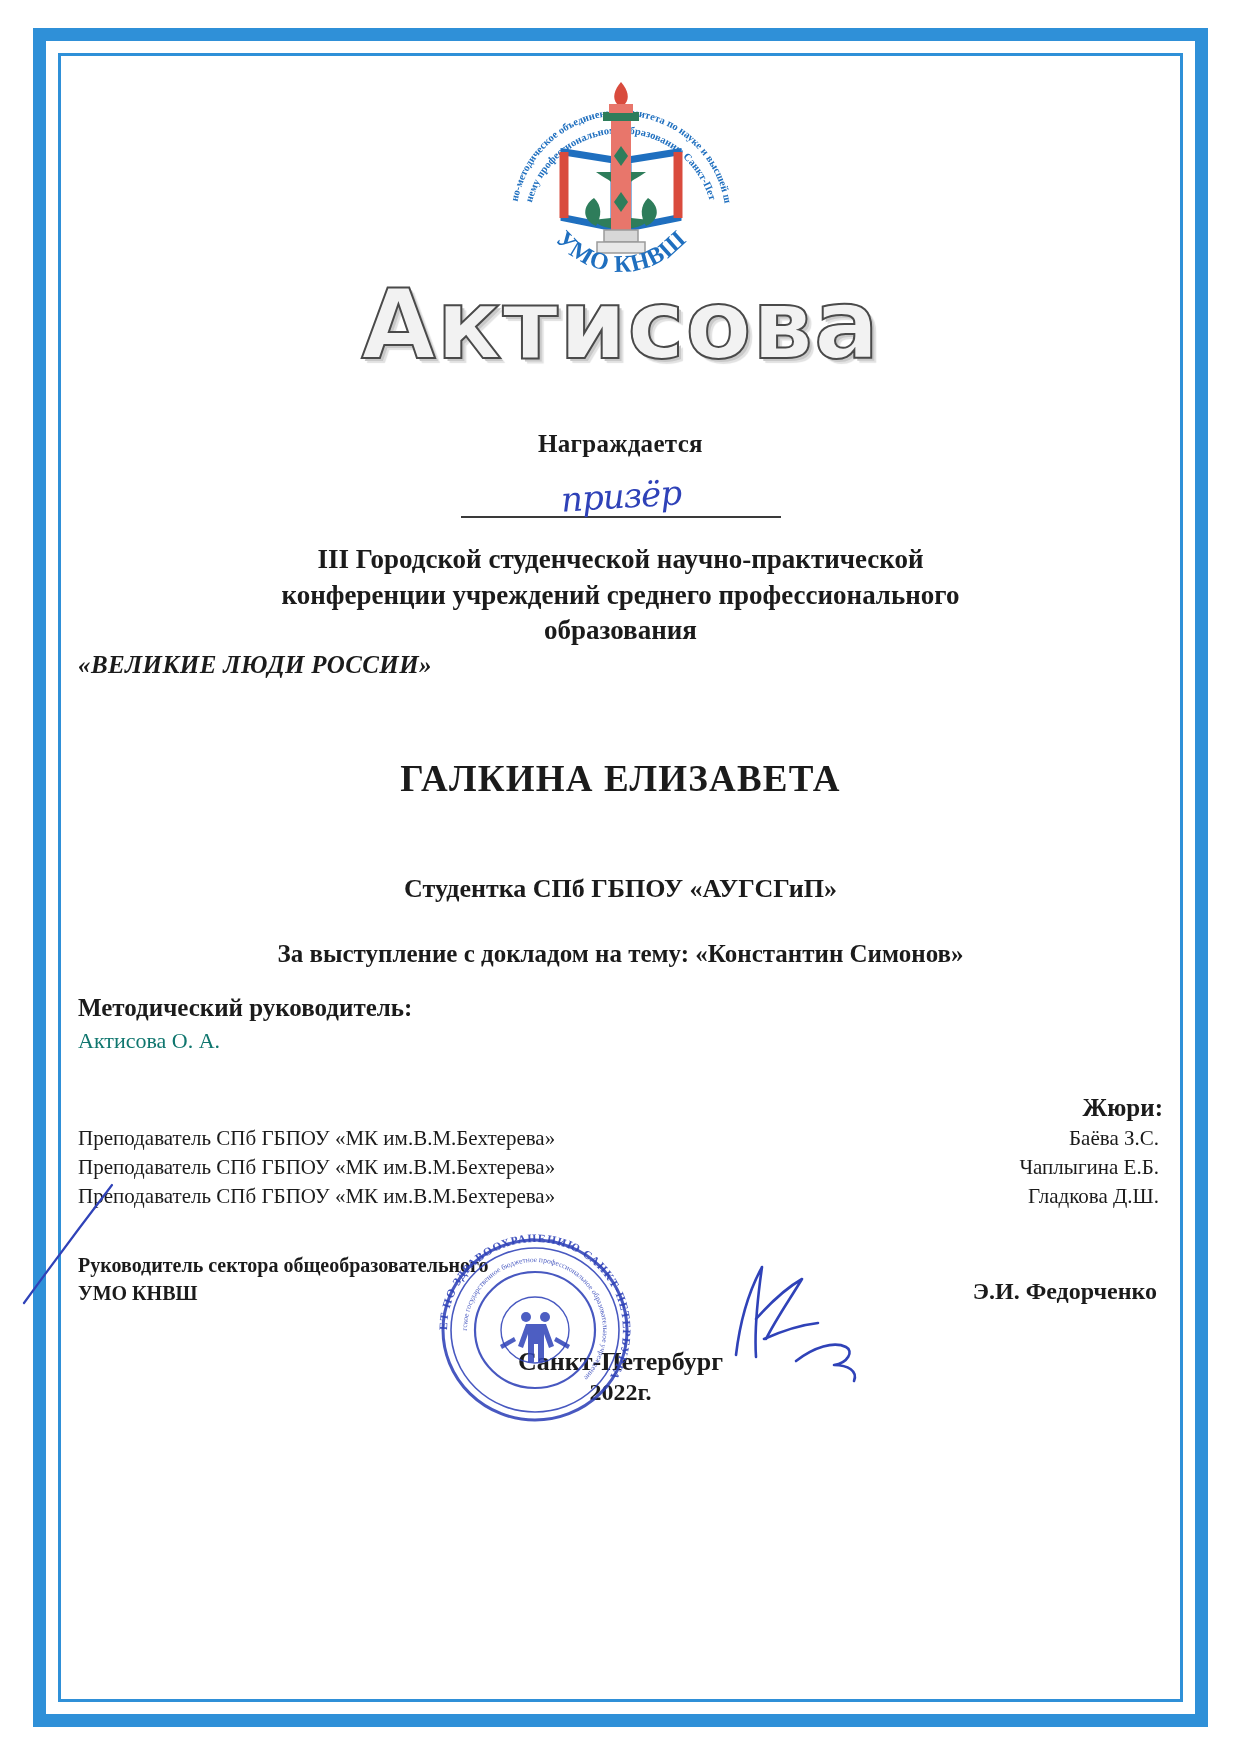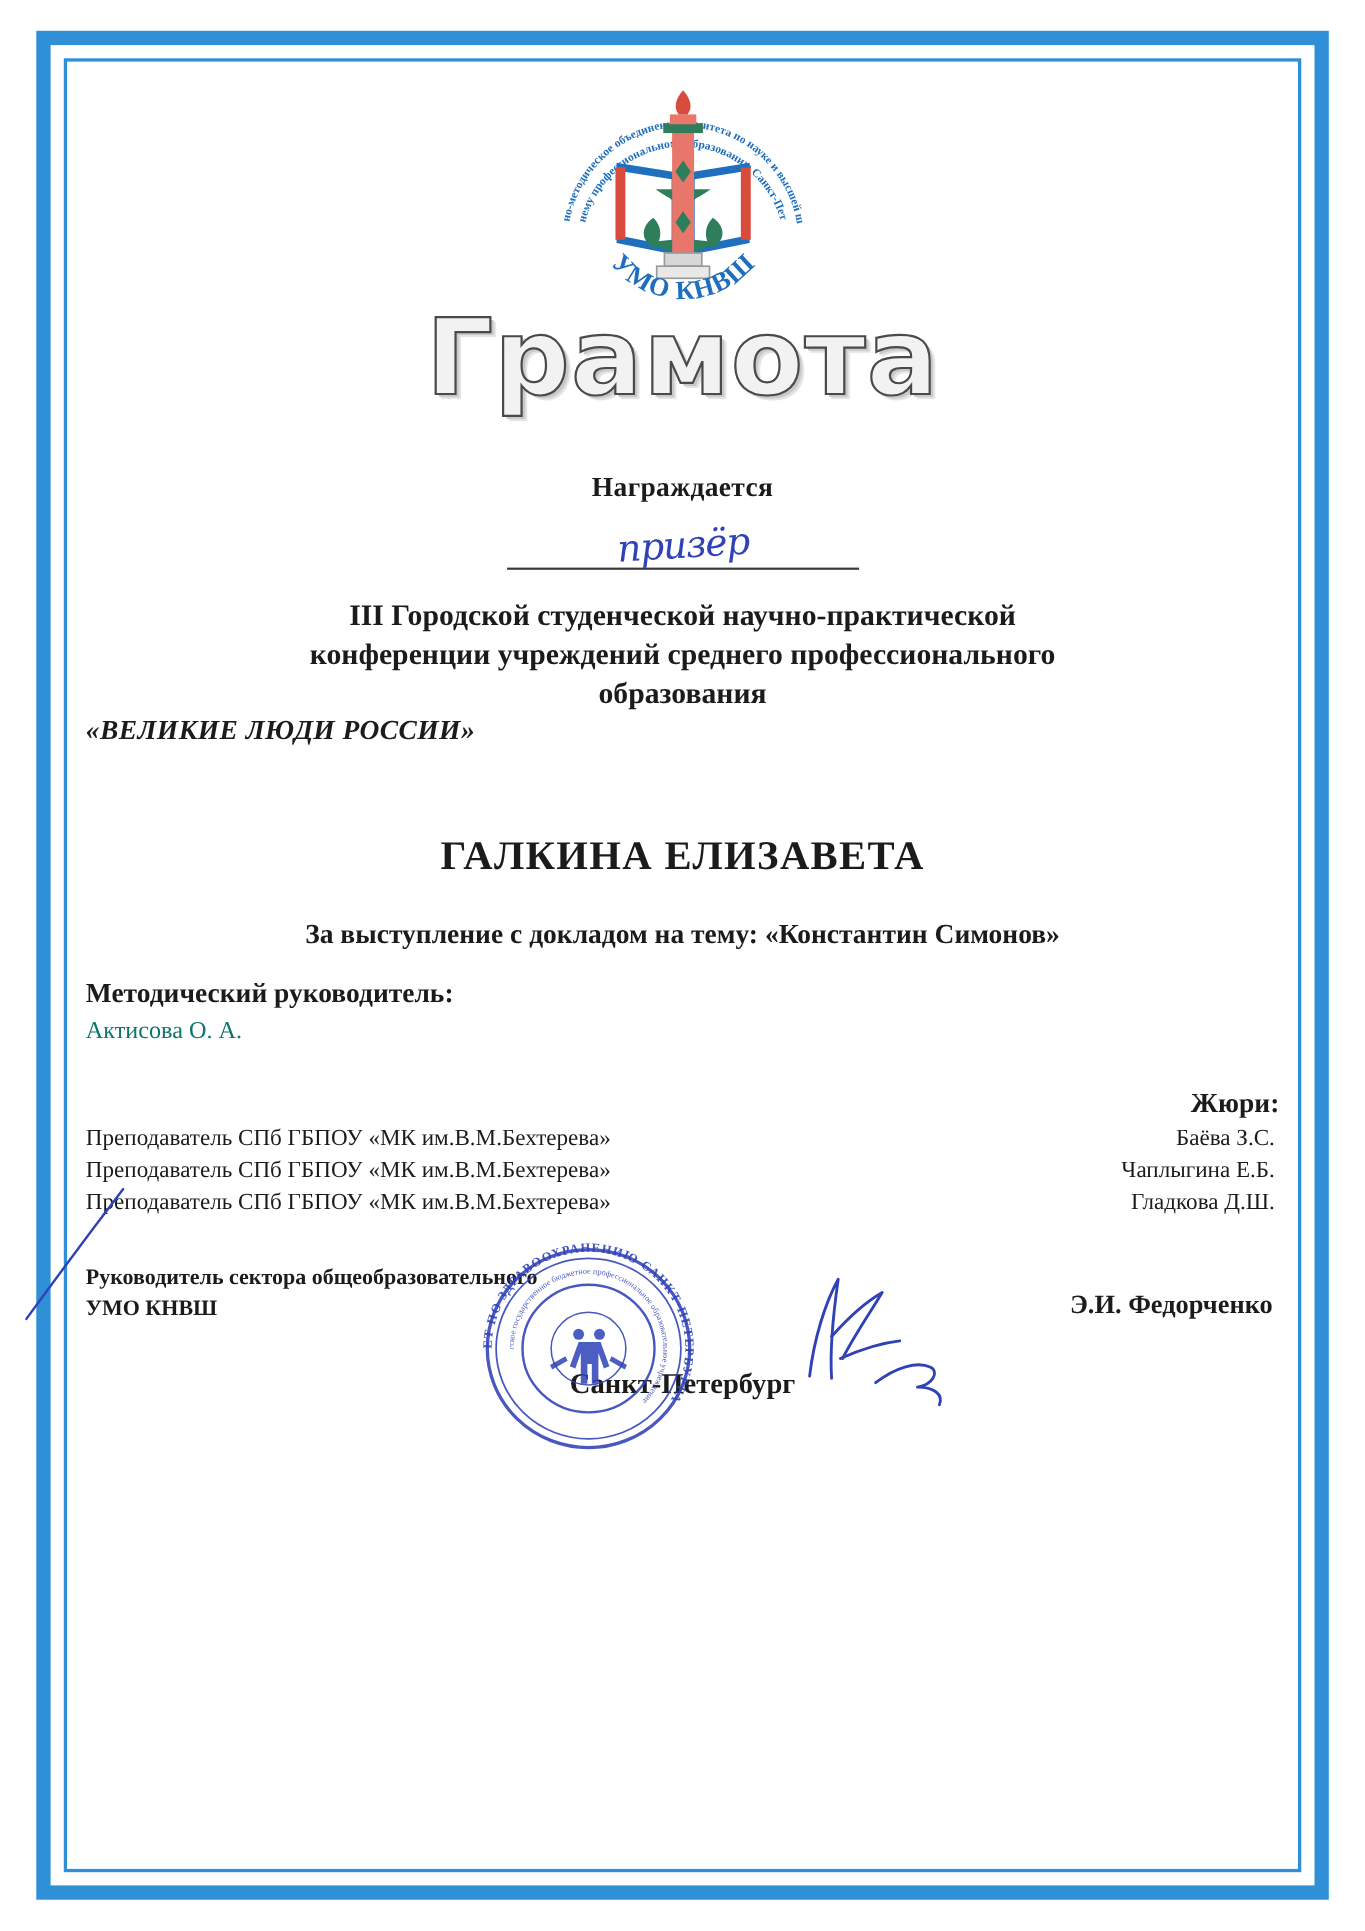--- a/index.html
+++ b/index.html
@@ -199,41 +199,42 @@
       <path d="M 96,160 C 104,166 110,168 115,168 L 115,158 Z" fill="#2e7d5b"></path>
       <path d="M 154,160 C 146,166 140,168 135,168 L 135,158 Z" fill="#2e7d5b"></path>
 
       <text font-family="'Liberation Serif', serif" font-size="24" fill="#1f6fbf" font-weight="bold" letter-spacing="1">
         <textPath href="#arcBot" startOffset="50%" text-anchor="middle">УМО КНВШ</textPath>
       </text>
     </svg>
   </div>
 
   <div class="title-wrap">
-    <span class="gramota">Грамота</span>
+    <span class="gramota">Актисова</span>
   </div>
 
   <div class="body-area">
 
     <div class="awarded">Награждается</div>
 
     <div class="hand-line">
       <div class="hand-rule"></div>
       <div class="handwriting">призёр</div>
     </div>
 
     <div class="conf">
       <div>III Городской студенческой научно-практической</div>
       <div>конференции учреждений среднего профессионального</div>
       <div>образования</div>
     </div>
     <div class="conf-theme">«ВЕЛИКИЕ ЛЮДИ РОССИИ»</div>
 
     <div class="recipient">ГАЛКИНА ЕЛИЗАВЕТА</div>
 
+    <div class="student-line">Студентка СПб ГБПОУ «АУГСГиП»</div>
     <div class="topic-line">За выступление с докладом на тему: «Константин Симонов»</div>
 
     <div class="sec-head">Методический руководитель:</div>
     <div class="sec-sub">Актисова О. А.</div>
 
     <div class="jury-head">Жюри:</div>
 
     <div class="jury-row">
       <span class="jury-role">Преподаватель СПб ГБПОУ «МК им.В.М.Бехтерева»</span>
       <span class="jury-name">Баёва З.С.</span>
@@ -291,15 +292,16 @@
           <path d="M 78,76 C 94,58 110,44 124,36 C 112,56 98,76 88,96"></path>
           <path d="M 86,96 C 104,88 122,82 140,80"></path>
           <path d="M 118,118 C 136,104 156,98 168,104 C 176,108 170,120 156,122 C 170,122 180,128 176,138"></path>
         </g>
       </svg>
 
       <div class="signer">Э.И. Федорченко</div>
     </div>
 
     <div class="place">Санкт-Петербург</div>
+    <div class="year">2022г.</div>
 
   </div>
 </div>
 
 </body></html>

